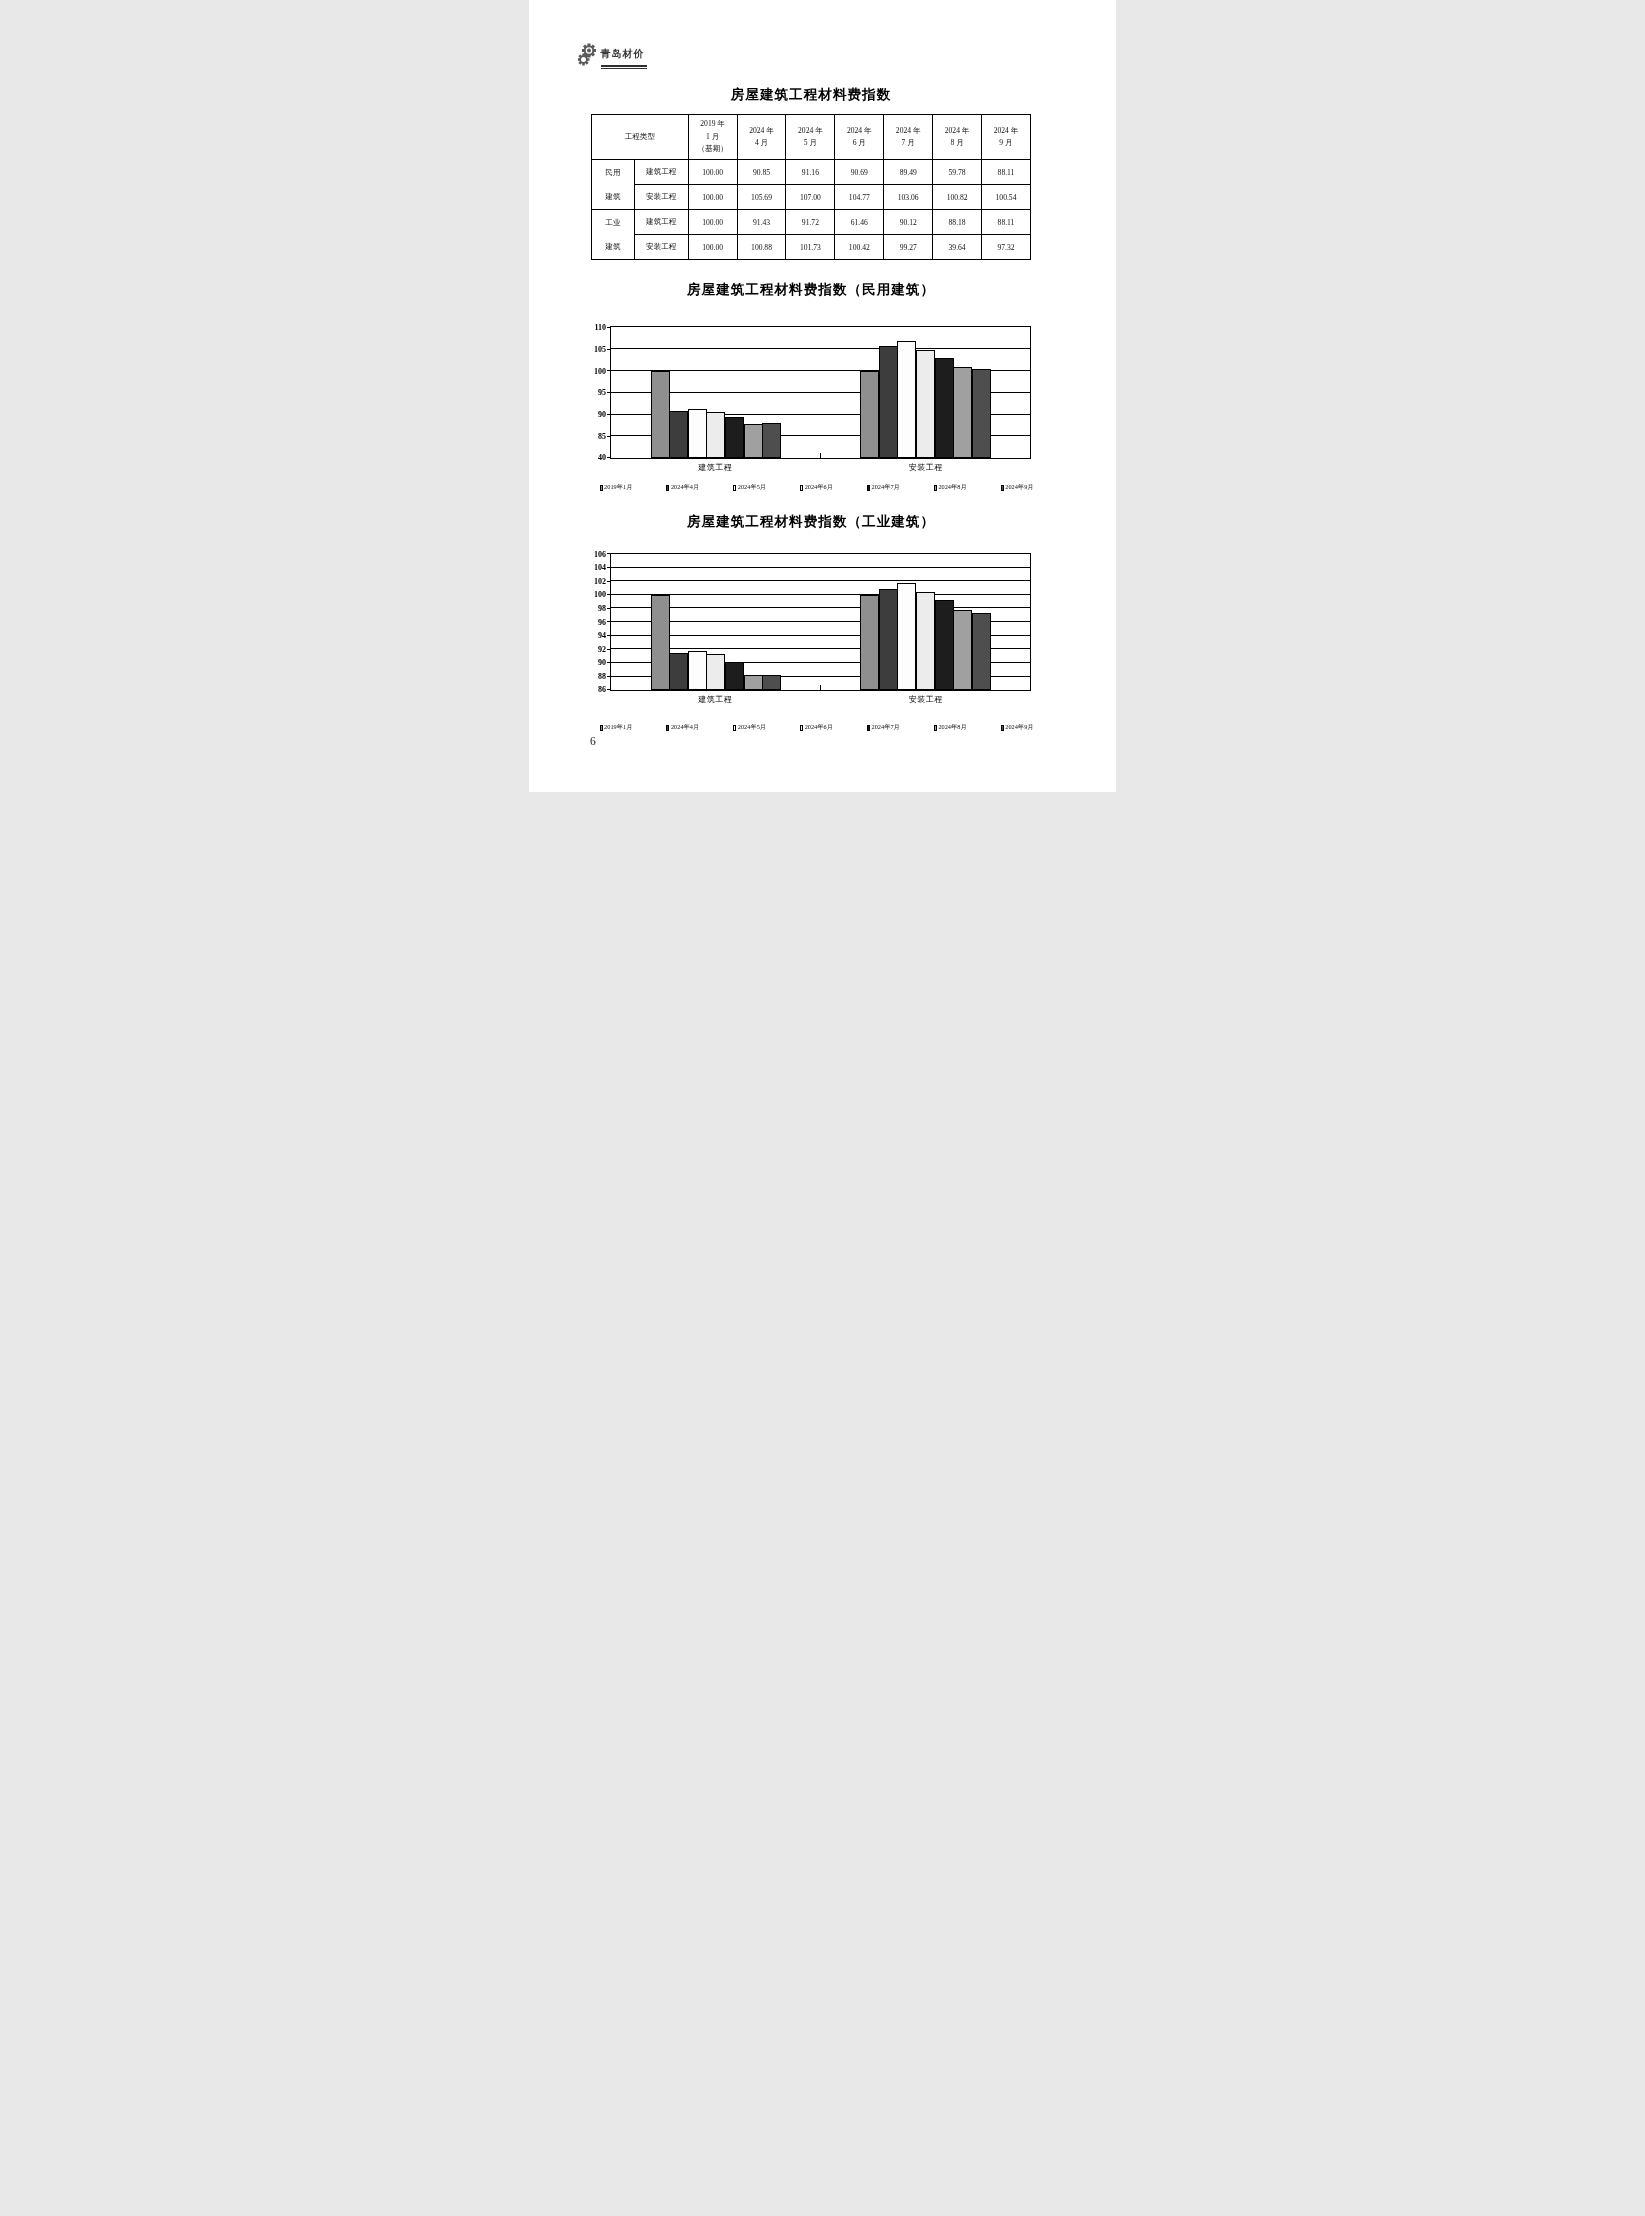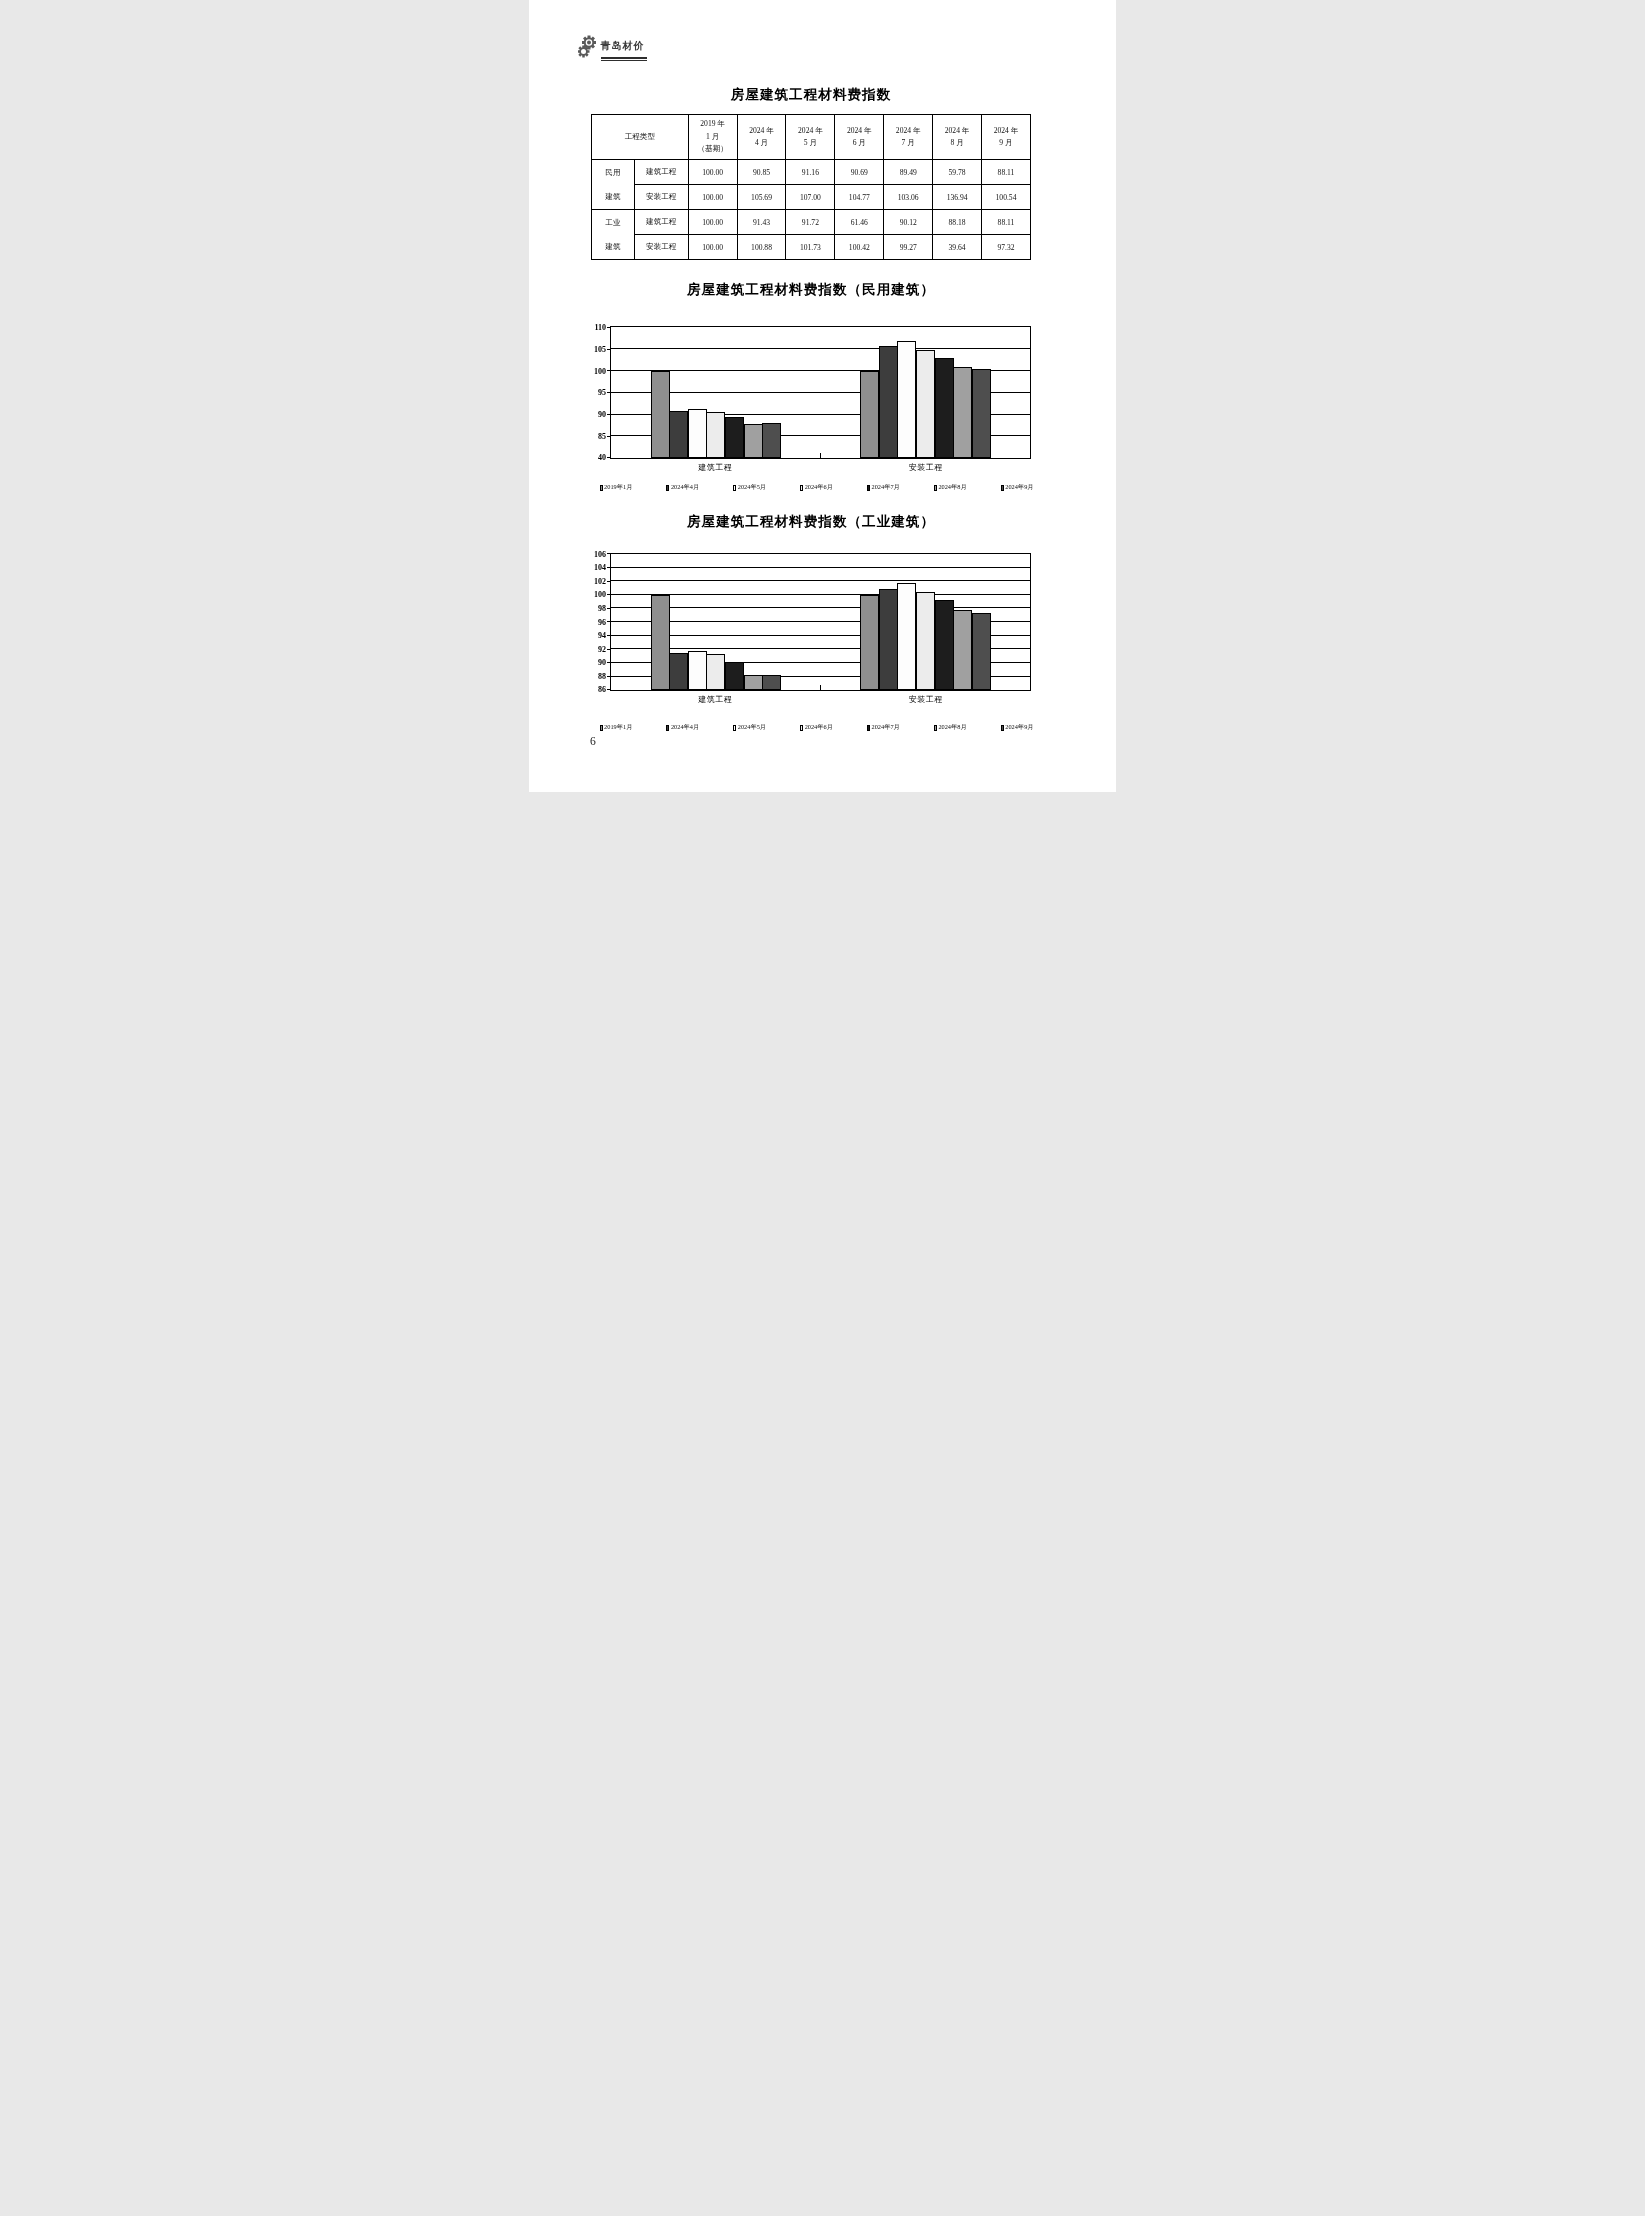--- a/index.html
+++ b/index.html
@@ -7,21 +7,21 @@
   .page {
     position:relative;
     width:587px; height:792px;
     margin:0 auto;
     background:#ffffff;
     color:#111;
     font-family:"Liberation Serif", serif;
     overflow:hidden;
   }
   
-  .logo { position:absolute; left:49px; top:35px; display:flex; align-items:flex-start; }
+  .logo { position:absolute; left:49px; top:43px; display:flex; align-items:flex-start; }
   .logo svg { display:block; }
   .logo-right { margin-left:4.5px; padding-top:4px; }
   .logo-text {
     font-family:"Liberation Sans", sans-serif;
     font-weight:bold; font-size:10px; letter-spacing:1px; color:#3c3c3c;
   }
   .logo-line1 { margin-top:4px; width:46px; height:1.5px; background:#2e2e2e; }
   .logo-line2 { margin-top:1.5px; width:46px; height:0.8px; background:#2e2e2e; }
   
   .content { position:absolute; left:62px; top:0; width:440px; }
@@ -206,21 +206,21 @@
             <td>59.78</td>
             <td>88.11</td>
           </tr>
           <tr>
             <td>安装工程</td>
             <td>100.00</td>
             <td>105.69</td>
             <td>107.00</td>
             <td>104.77</td>
             <td>103.06</td>
-            <td>136.94</td>
+            <td>100.82</td>
             <td>100.54</td>
           </tr>
           <tr class="group-start">
             <td rowspan="2" class="gcell">
               <div>工业</div>
               <div>建筑</div>
             </td>
             <td>建筑工程</td>
             <td>100.00</td>
             <td>91.43</td>

